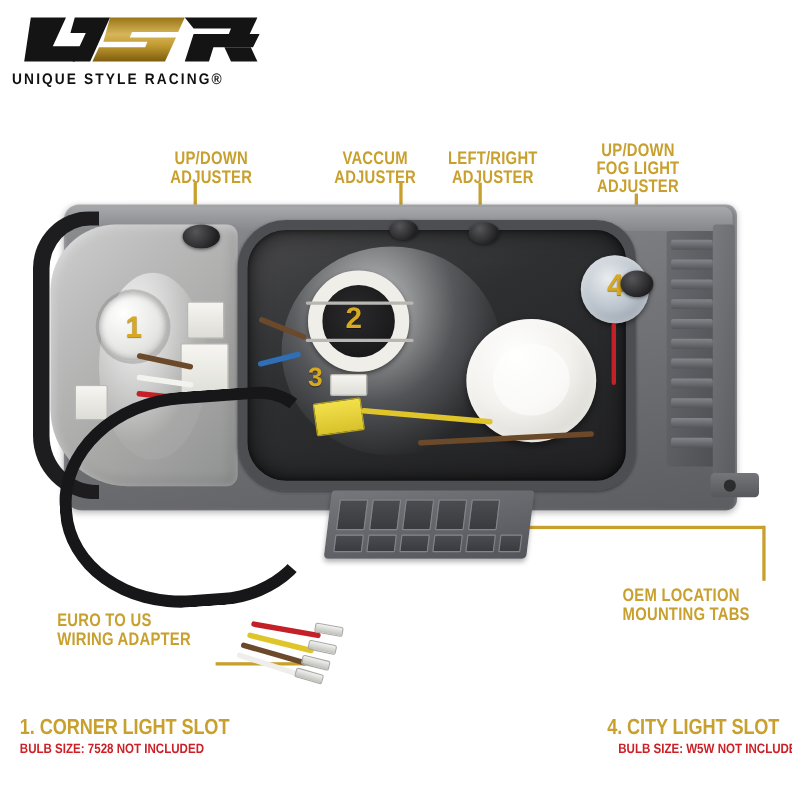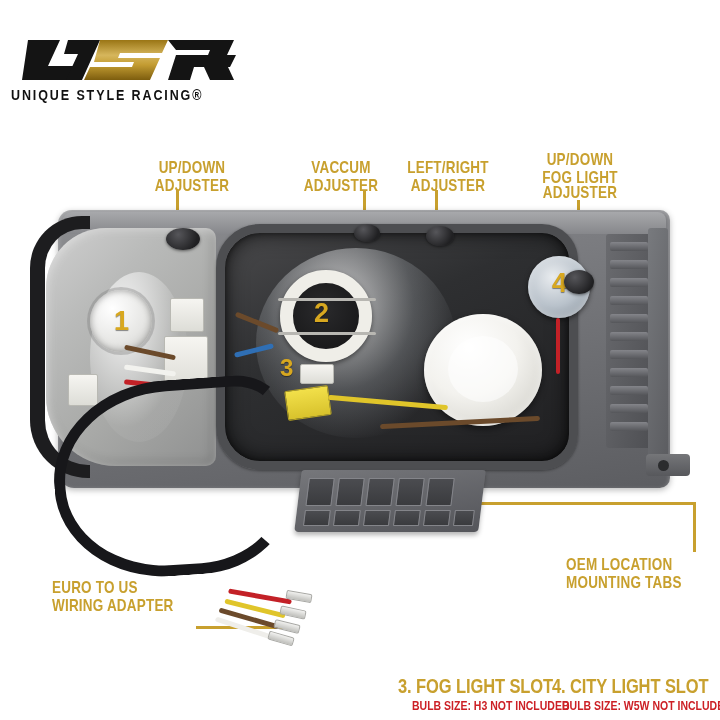--- a/index.html
+++ b/index.html
@@ -1,21 +1,21 @@
 <!DOCTYPE html>
 <html><head>
 <meta charset="utf-8">
 <style>
   * { margin:0; padding:0; box-sizing:border-box; }
   body {
     width:720px; height:720px; background:#ffffff;
     font-family:"Liberation Sans", sans-serif;
     overflow:hidden; position:relative;
   }
-  #stage { position:absolute; inset:0;margin-top:24px; }
+  #stage { position:absolute; inset:0; }
 
   
   .logo-wrap { position:absolute; left:8px; top:12px; width:240px; height:72px; }
   .logo-mark { position:absolute; left:0; top:0; width:240px; height:48px; }
   .logo-sub {
     position:absolute; left:3px; top:52px; width:236px;
     font-size:12.5px; font-weight:bold; letter-spacing:1.9px;
     color:#111; font-family:"Liberation Sans", sans-serif;
     transform:scaleY(1.12); transform-origin:left top; white-space:nowrap;
   }
@@ -347,23 +347,23 @@
     <div class="wire" style="left:196px; top:404px; width:62px; background:#e0c52a; transform:rotate(14deg);"></div>
     <div class="wire" style="left:190px; top:414px; width:62px; background:#6b4a2b; transform:rotate(16deg);"></div>
     <div class="wire" style="left:186px; top:424px; width:62px; background:#efeeea; transform:rotate(18deg);"></div>
     <div class="wterm" style="left:258px; top:390px; transform:rotate(10deg);"></div>
     <div class="wterm" style="left:252px; top:406px; transform:rotate(12deg);"></div>
     <div class="wterm" style="left:246px; top:420px; transform:rotate(14deg);"></div>
     <div class="wterm" style="left:240px; top:432px; transform:rotate(16deg);"></div>
   </div>
 
   <div class="legend">
-    <div class="leg-item" style="left:398px; top:0;">
-      <div class="leg-title">3. FOG LIGHT SLOT</div>
-      <div class="leg-sub" style="margin-left:14px;">BULB SIZE: H3 NOT INCLUDED</div>
+    <div class="leg-item" style="left:18px; top:0;">
+      <div class="leg-title">1. CORNER LIGHT SLOT</div>
+      <div class="leg-sub">BULB SIZE: 7528 NOT INCLUDED</div>
     </div>
     <div class="leg-item" style="left:552px; top:0;">
       <div class="leg-title">4. CITY LIGHT SLOT</div>
       <div class="leg-sub" style="margin-left:10px;">BULB SIZE: W5W NOT INCLUDED</div>
     </div>
   </div>
 
 </div>
 
 </body></html>

